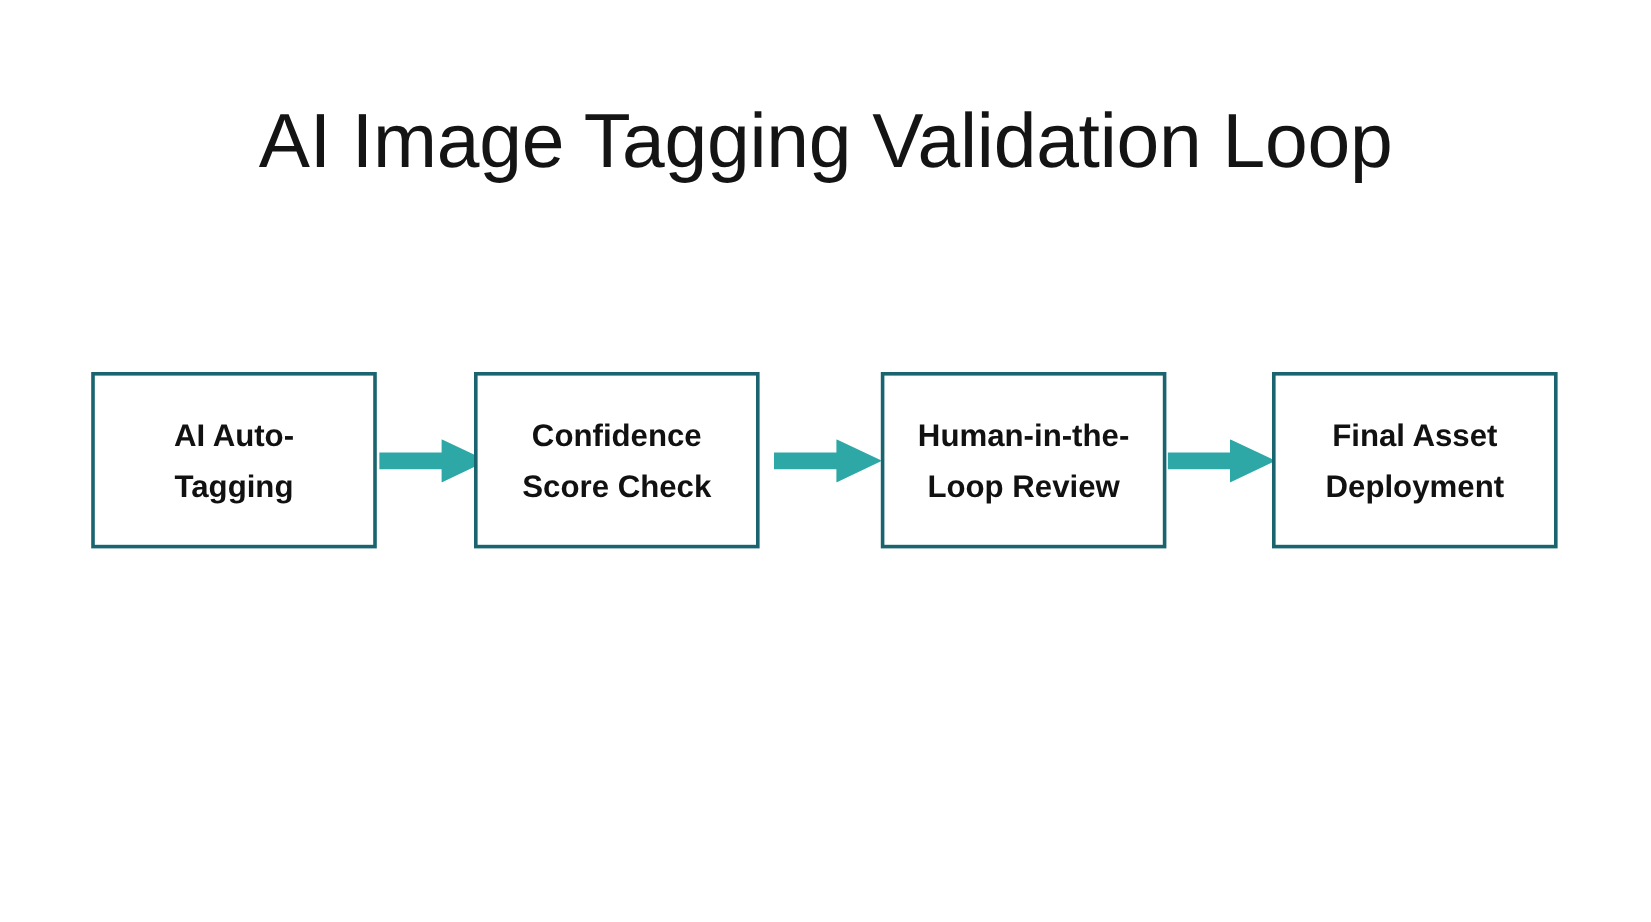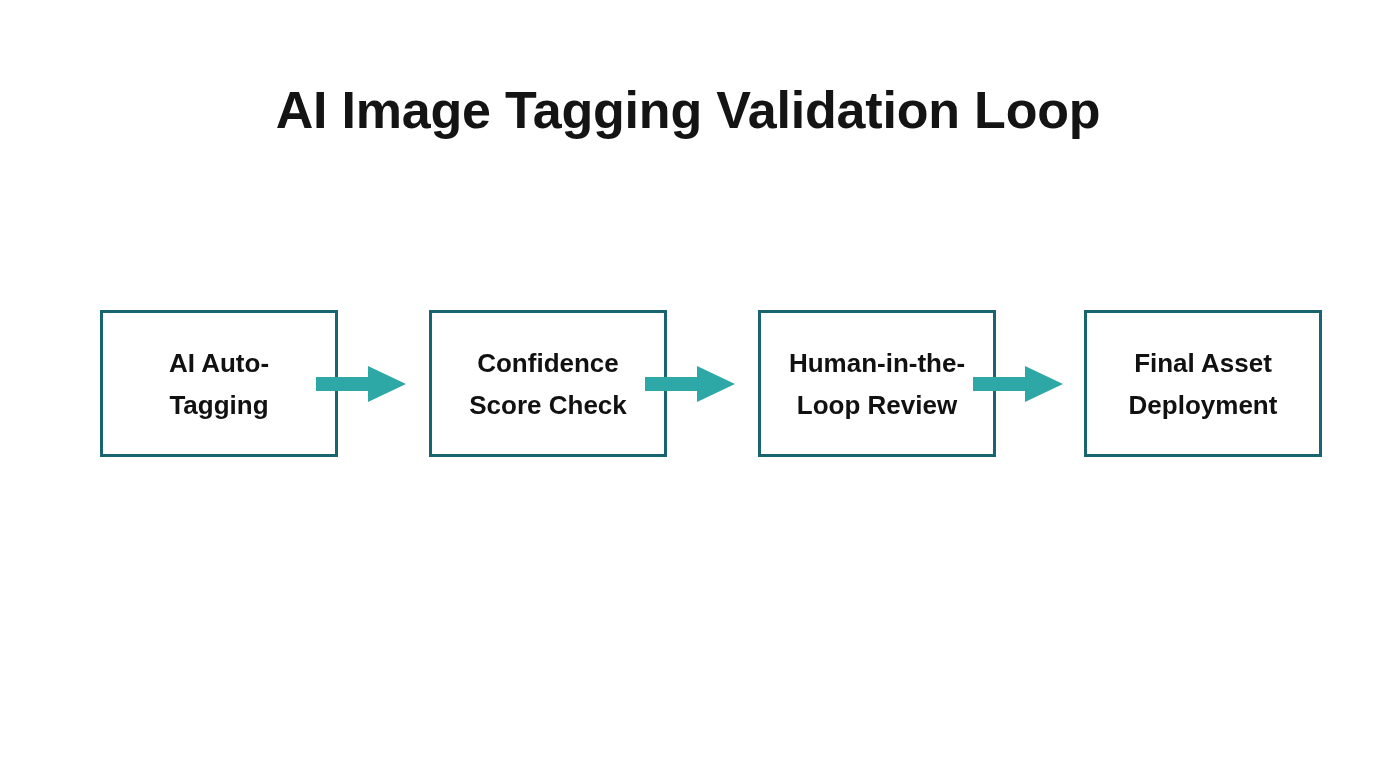--- a/index.html
+++ b/index.html
@@ -24,22 +24,22 @@
     height: 768px;
   }
 
   
   #page-title {
     position: absolute;
     left: 0;
     top: 82px;
     width: 1376px;
     text-align: center;
-    font-size: 52px;
-    font-weight: 700;
+    font-size: 64px;
+    font-weight: 400;
     color: #141414;
     letter-spacing: -0.2px;
     line-height: 1.1;
     white-space: nowrap;
   }
 
   
   #flow-row {
     position: absolute;
     left: 0;
@@ -52,35 +52,34 @@
     position: absolute;
     top: 0;
     width: 238px;
     height: 147px;
     box-sizing: border-box;
     background: #ffffff;
     border: 3px solid #1a6470;
     display: flex;
     align-items: center;
     justify-content: center;
-    margin-left: 24px;
   }
 
   .flow-node-label {
     font-size: 26px;
     font-weight: 600;
     color: #111111;
     text-align: center;
     line-height: 42px;
     padding: 0 8px;
     white-space: pre-line;
   }
 
   .node-1 { left: 76px; }
-  .node-2 { left: 405px; }
+  .node-2 { left: 395px; }
   .node-3 { left: 734px; }
   .node-4 { left: 1060px; }
 
   
   .flow-arrow {
     position: absolute;
     top: 56px;
     width: 90px;
     height: 36px;
     overflow: visible;

